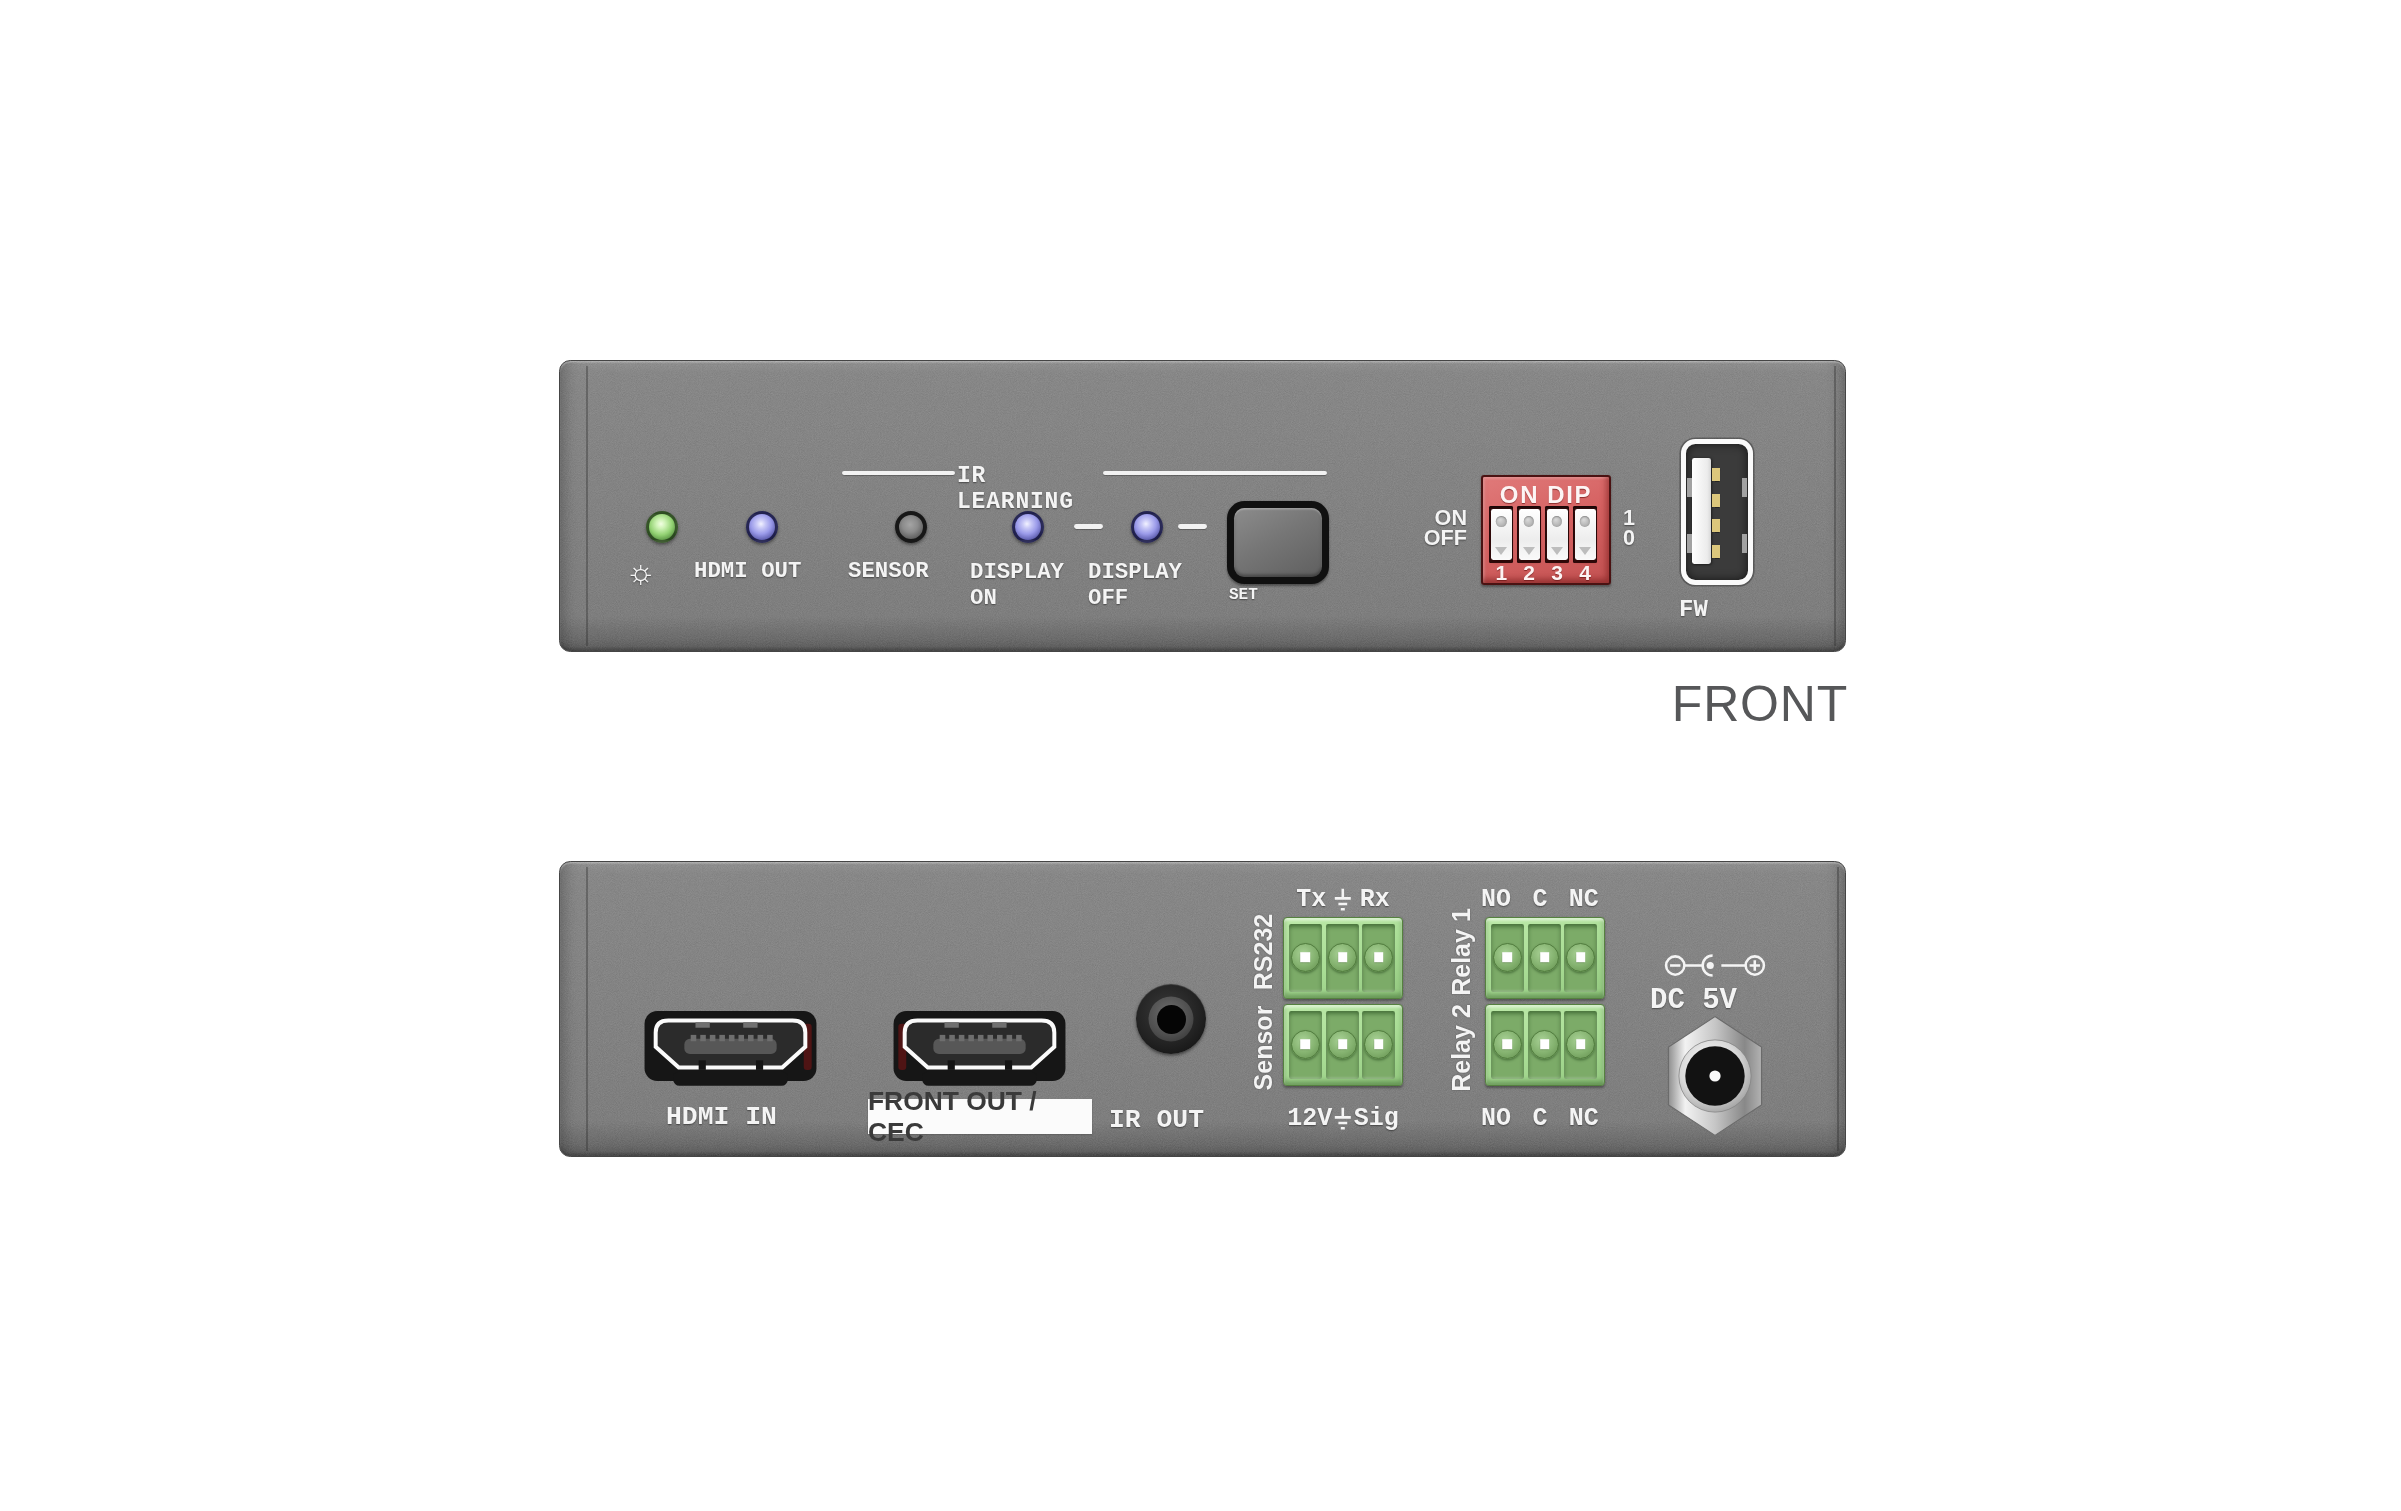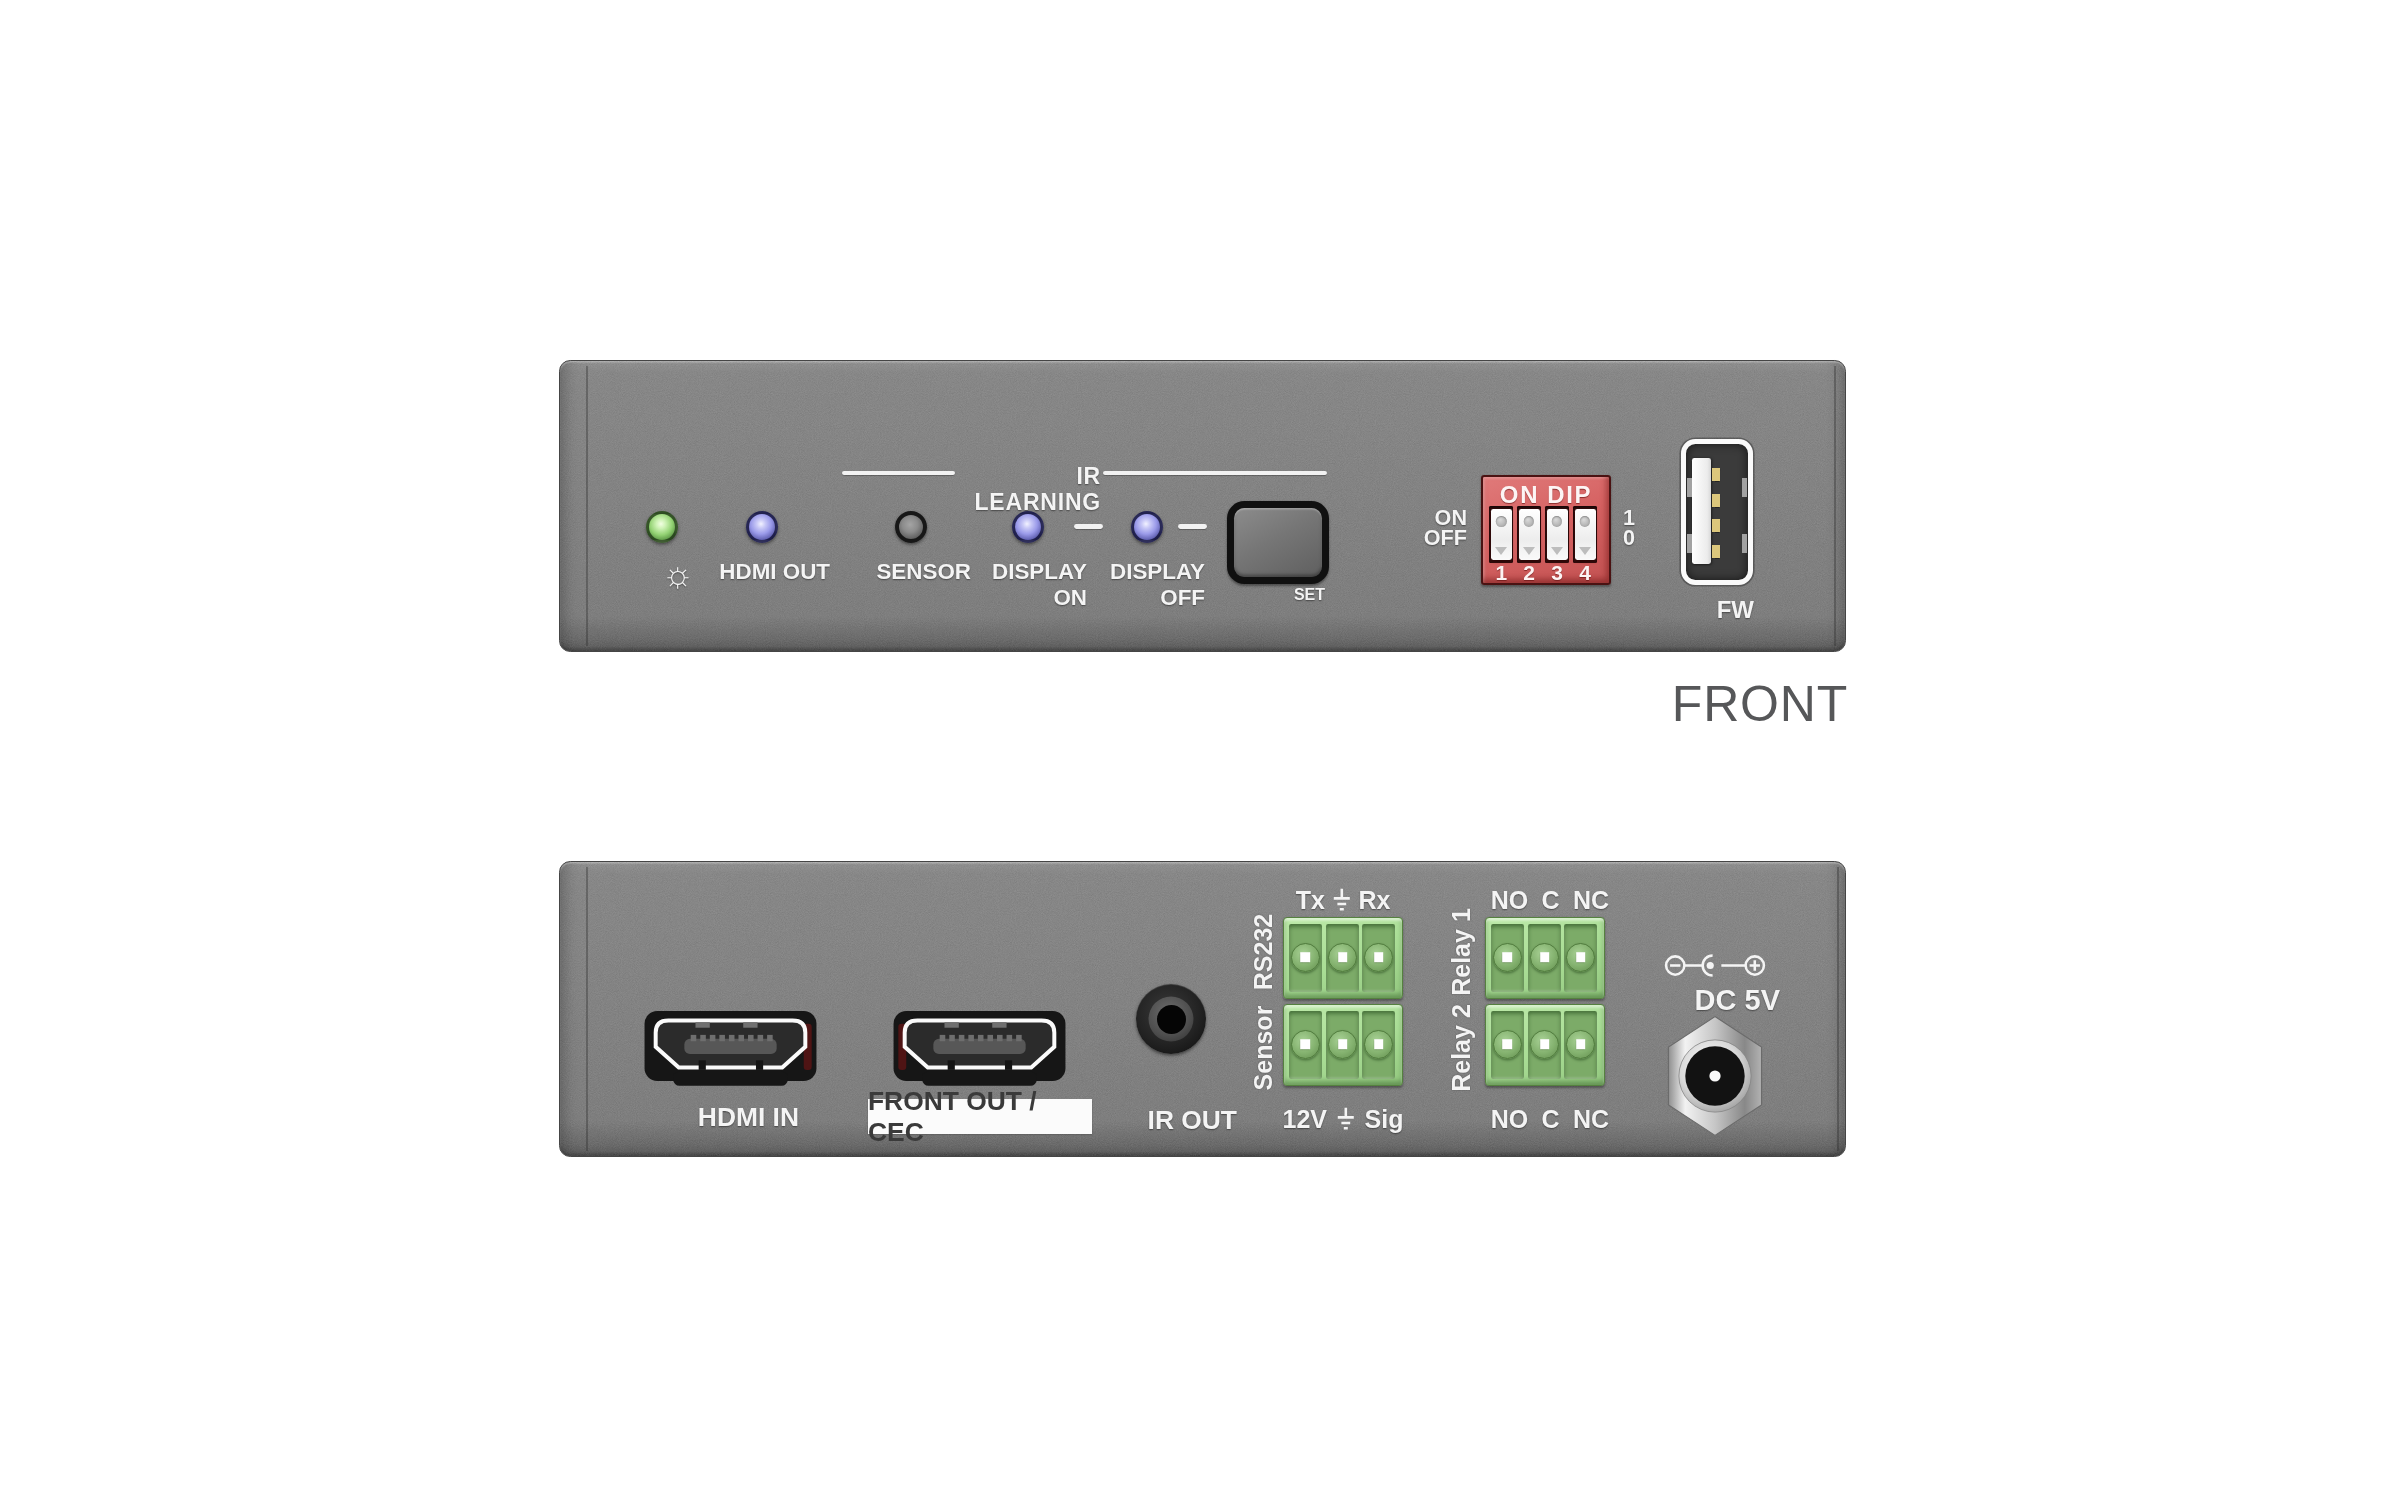--- a/index.html
+++ b/index.html
@@ -20,22 +20,22 @@
                 inset -14.4px 0 12.8px -9.6px rgba(0,0,0,.28),
                 inset 0 -2.4px 2.4px rgba(0,0,0,.25);
   }
   #front-panel { top: 360px; height: 292px; }
   #back-panel  { top: 861px; height: 296px; }
   .noise { position:absolute; inset:0; border-radius:9.6px; overflow:hidden; opacity:.5; pointer-events:none; }
   .noise svg { width:100%; height:100%; display:block; }
   .fold { position:absolute; top:4.8px; bottom:4.8px; width:1.6px; background:rgba(40,40,40,.35); }
   
   .lab {
-    position:absolute; color:#f4f4f4; font-weight:700; text-align:right;
-    text-shadow: 0 0.8px 1.6px rgba(0,0,0,.45); line-height:1.15;
+    position:absolute; color:#f4f4f4; font-weight:700; text-align:left;
+    text-shadow: 0 0.8px 1.6px rgba(0,0,0,.45); line-height:1.15;font-family:Liberation Mono, monospace;
   }
   .caption {
     position:absolute; left:1441px; width:407px; text-align:right;
     font-size:50px; font-weight:400; color:#565759; letter-spacing:0.8px;
   }
   
   .led { position:absolute; width:32px; height:32px; border-radius:50%;
          box-shadow: 0 1.6px 3.2px rgba(0,0,0,.45); }
   .led-green {
     background: radial-gradient(circle at 46% 38%, #f2ffe2 0%, #cdf2b4 22%, #93d273 52%, #538e3e 82%, #2f5926 100%);
@@ -350,21 +350,21 @@
               <span class="screw-sq"></span>
             </div>
           </div>
         <div class="twin w3">
             <div class="screw">
               <span class="screw-sq"></span>
             </div>
           </div>
       </div>
     </div>
-    <div class="lab flexlab" style="left:719px; top:243px; width:128px; font-size:25px; gap:10px">
+    <div class="lab flexlab" style="left:719px; top:243px; width:128px; font-size:25px; gap:2px">
       <span>12V</span>
       <svg width="17.6" height="24" viewBox="0 0 22 30">
         <path d="M11,1 V13 M1,13 H21 M5.5,20 H16.5 M8.5,26.5 H13.5" stroke="#f4f4f4" stroke-width="3.2" fill="none"></path>
       </svg>
       <span>Sig</span>
     </div>
 
     <div class="lab" style="left:921px; top:24px; width:128px; font-size:25px; word-spacing:6.4px">NO C NC</div>
     <div class="vlabel" style="left:901px; top:90px">Relay 1</div>
     <div class="vlabel" style="left:901px; top:186px">Relay 2</div>

